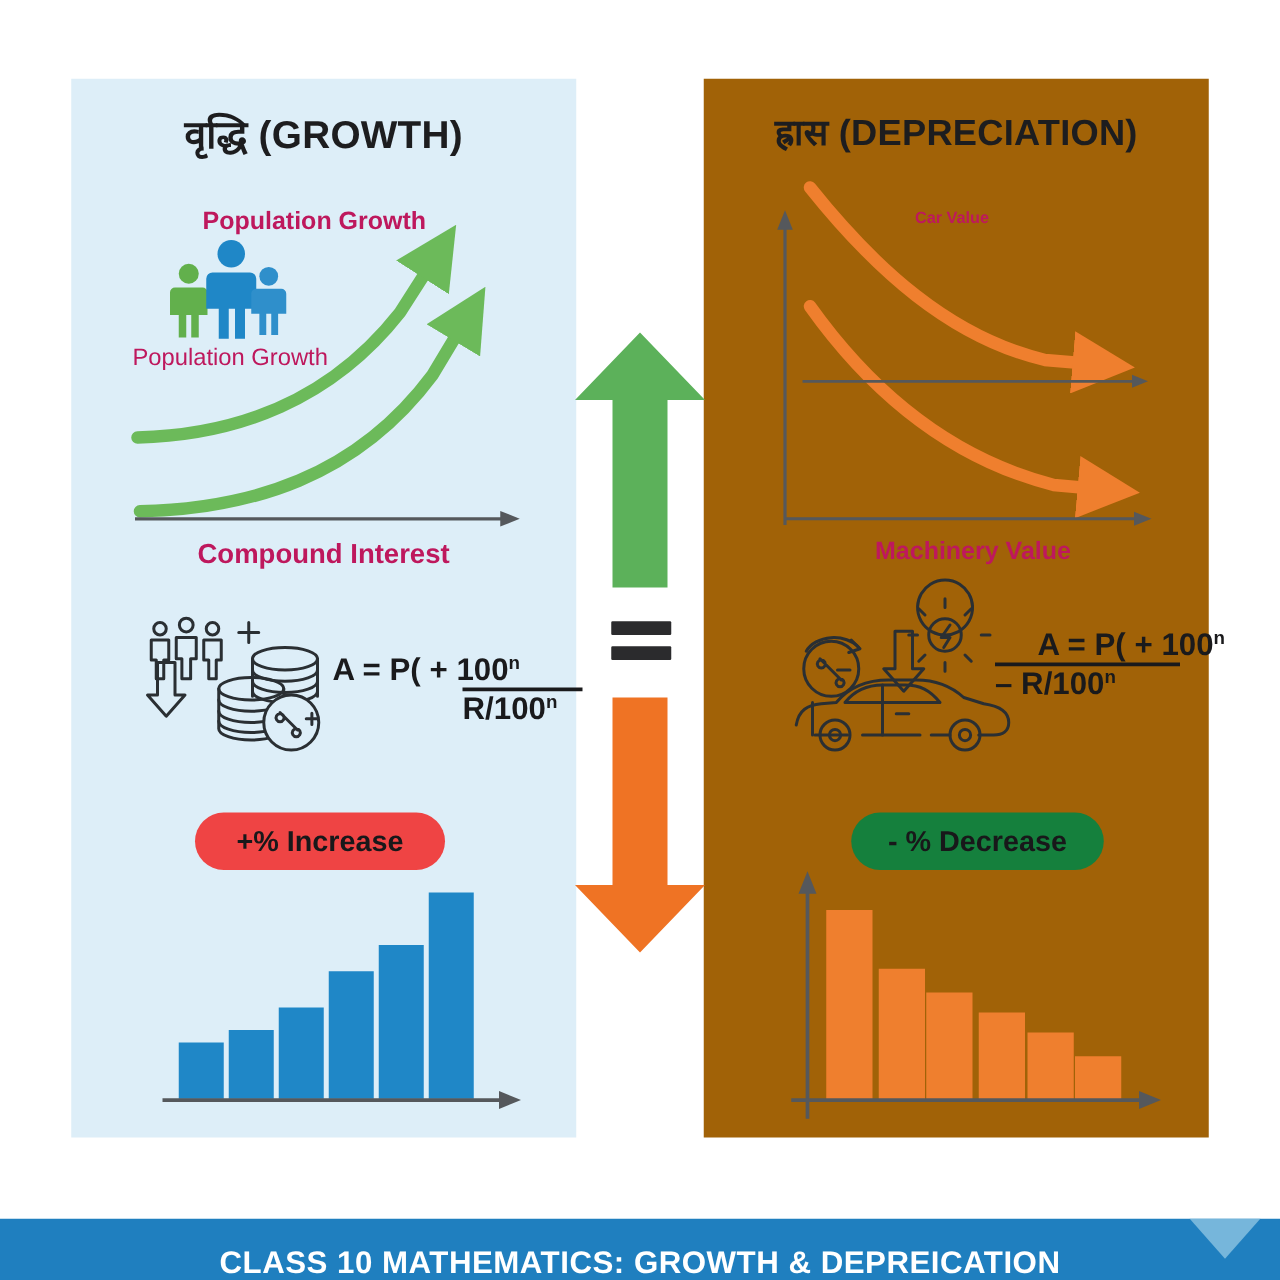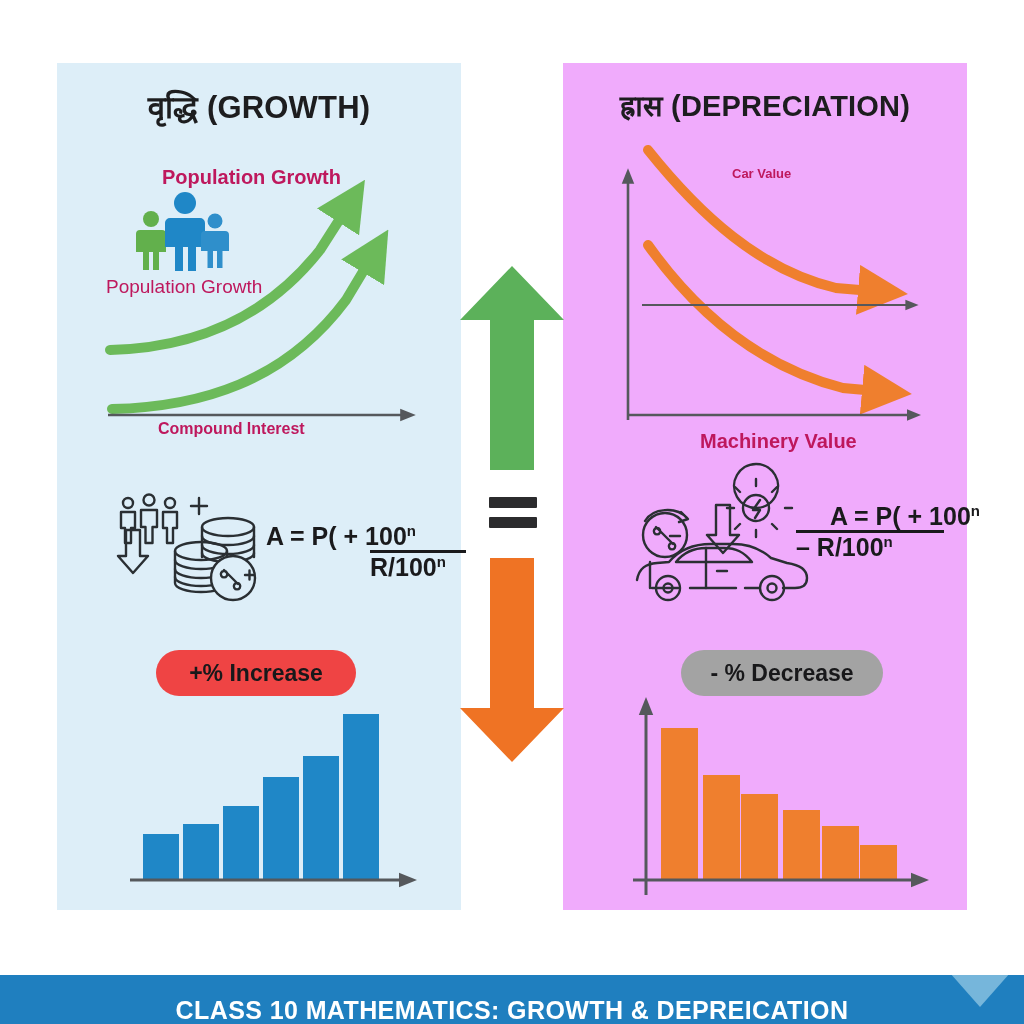--- a/index.html
+++ b/index.html
@@ -7,34 +7,34 @@
     width:1024px;height:1024px;overflow:hidden;
     background:#ffffff;
     font-family:"Liberation Sans","DejaVu Sans",sans-serif;
     position:relative;
   }
   .stage{position:absolute;inset:0;width:902px;height:1024px;}
 
   
   .panel{position:absolute;top:63px;height:847px;}
   .panel-growth{left:57px;width:404px;background:#ddeef8;}
-  .panel-dep{left:563px;width:404px;background:#f0abfc;}
+  .panel-dep{left:563px;width:404px;background:#a16207;}
 
   .panel-title{
     position:absolute;left:0;right:0;top:22px;
     text-align:center;font-weight:bold;font-size:31px;color:#1d1d1f;
     letter-spacing:.2px;
   }
   .panel-title.dep{font-size:29px;}
 
   
   .lbl{position:absolute;font-weight:bold;color:#be185d;white-space:nowrap;}
   .lbl-pop-top{left:162px;top:166px;font-size:20px;}
   .lbl-pop-bot{left:106px;top:276px;font-size:19px;font-weight:normal;}
-  .lbl-ci{left:158px;top:420px;font-size:16px;}
+  .lbl-ci{left:158px;top:430px;font-size:22px;}
   .lbl-car{left:732px;top:166px;font-size:13px;}
   .lbl-mach{left:700px;top:430px;font-size:20px;}
 
   
   .svg-layer{position:absolute;left:0;top:0;width:1024px;height:1024px;pointer-events:none;}
 
   
   .formula{position:absolute;font-weight:bold;color:#1a1a1c;font-size:25px;line-height:1.05;}
   .formula .num{display:block;white-space:nowrap;}
   .formula .den{display:block;white-space:nowrap;border-top:3px solid #1a1a1c;padding-top:1px;}
@@ -45,21 +45,21 @@
   .f-dep{left:796px;top:503px;}
   .f-dep .num{margin-left:34px;}
   .f-dep .den{width:148px;}
 
   
   .badge{
     position:absolute;display:flex;align-items:center;justify-content:center;
     font-weight:bold;font-size:23px;color:#18181a;border-radius:26px;
   }
   .badge-inc{left:156px;top:650px;width:200px;height:46px;background:#ef4444;}
-  .badge-dec{left:681px;top:650px;width:202px;height:46px;background:#a3a3a3;}
+  .badge-dec{left:681px;top:650px;width:202px;height:46px;background:#15803d;}
 
   
   .banner{
     position:absolute;left:0;top:975px;width:1024px;height:70px;background:#1f7fbf;
     display:flex;align-items:center;justify-content:center;overflow:hidden;
   }
   .banner-text{
     color:#ffffff;font-weight:bold;font-size:25px;letter-spacing:.4px;
     text-align:center;white-space:nowrap;
   }

